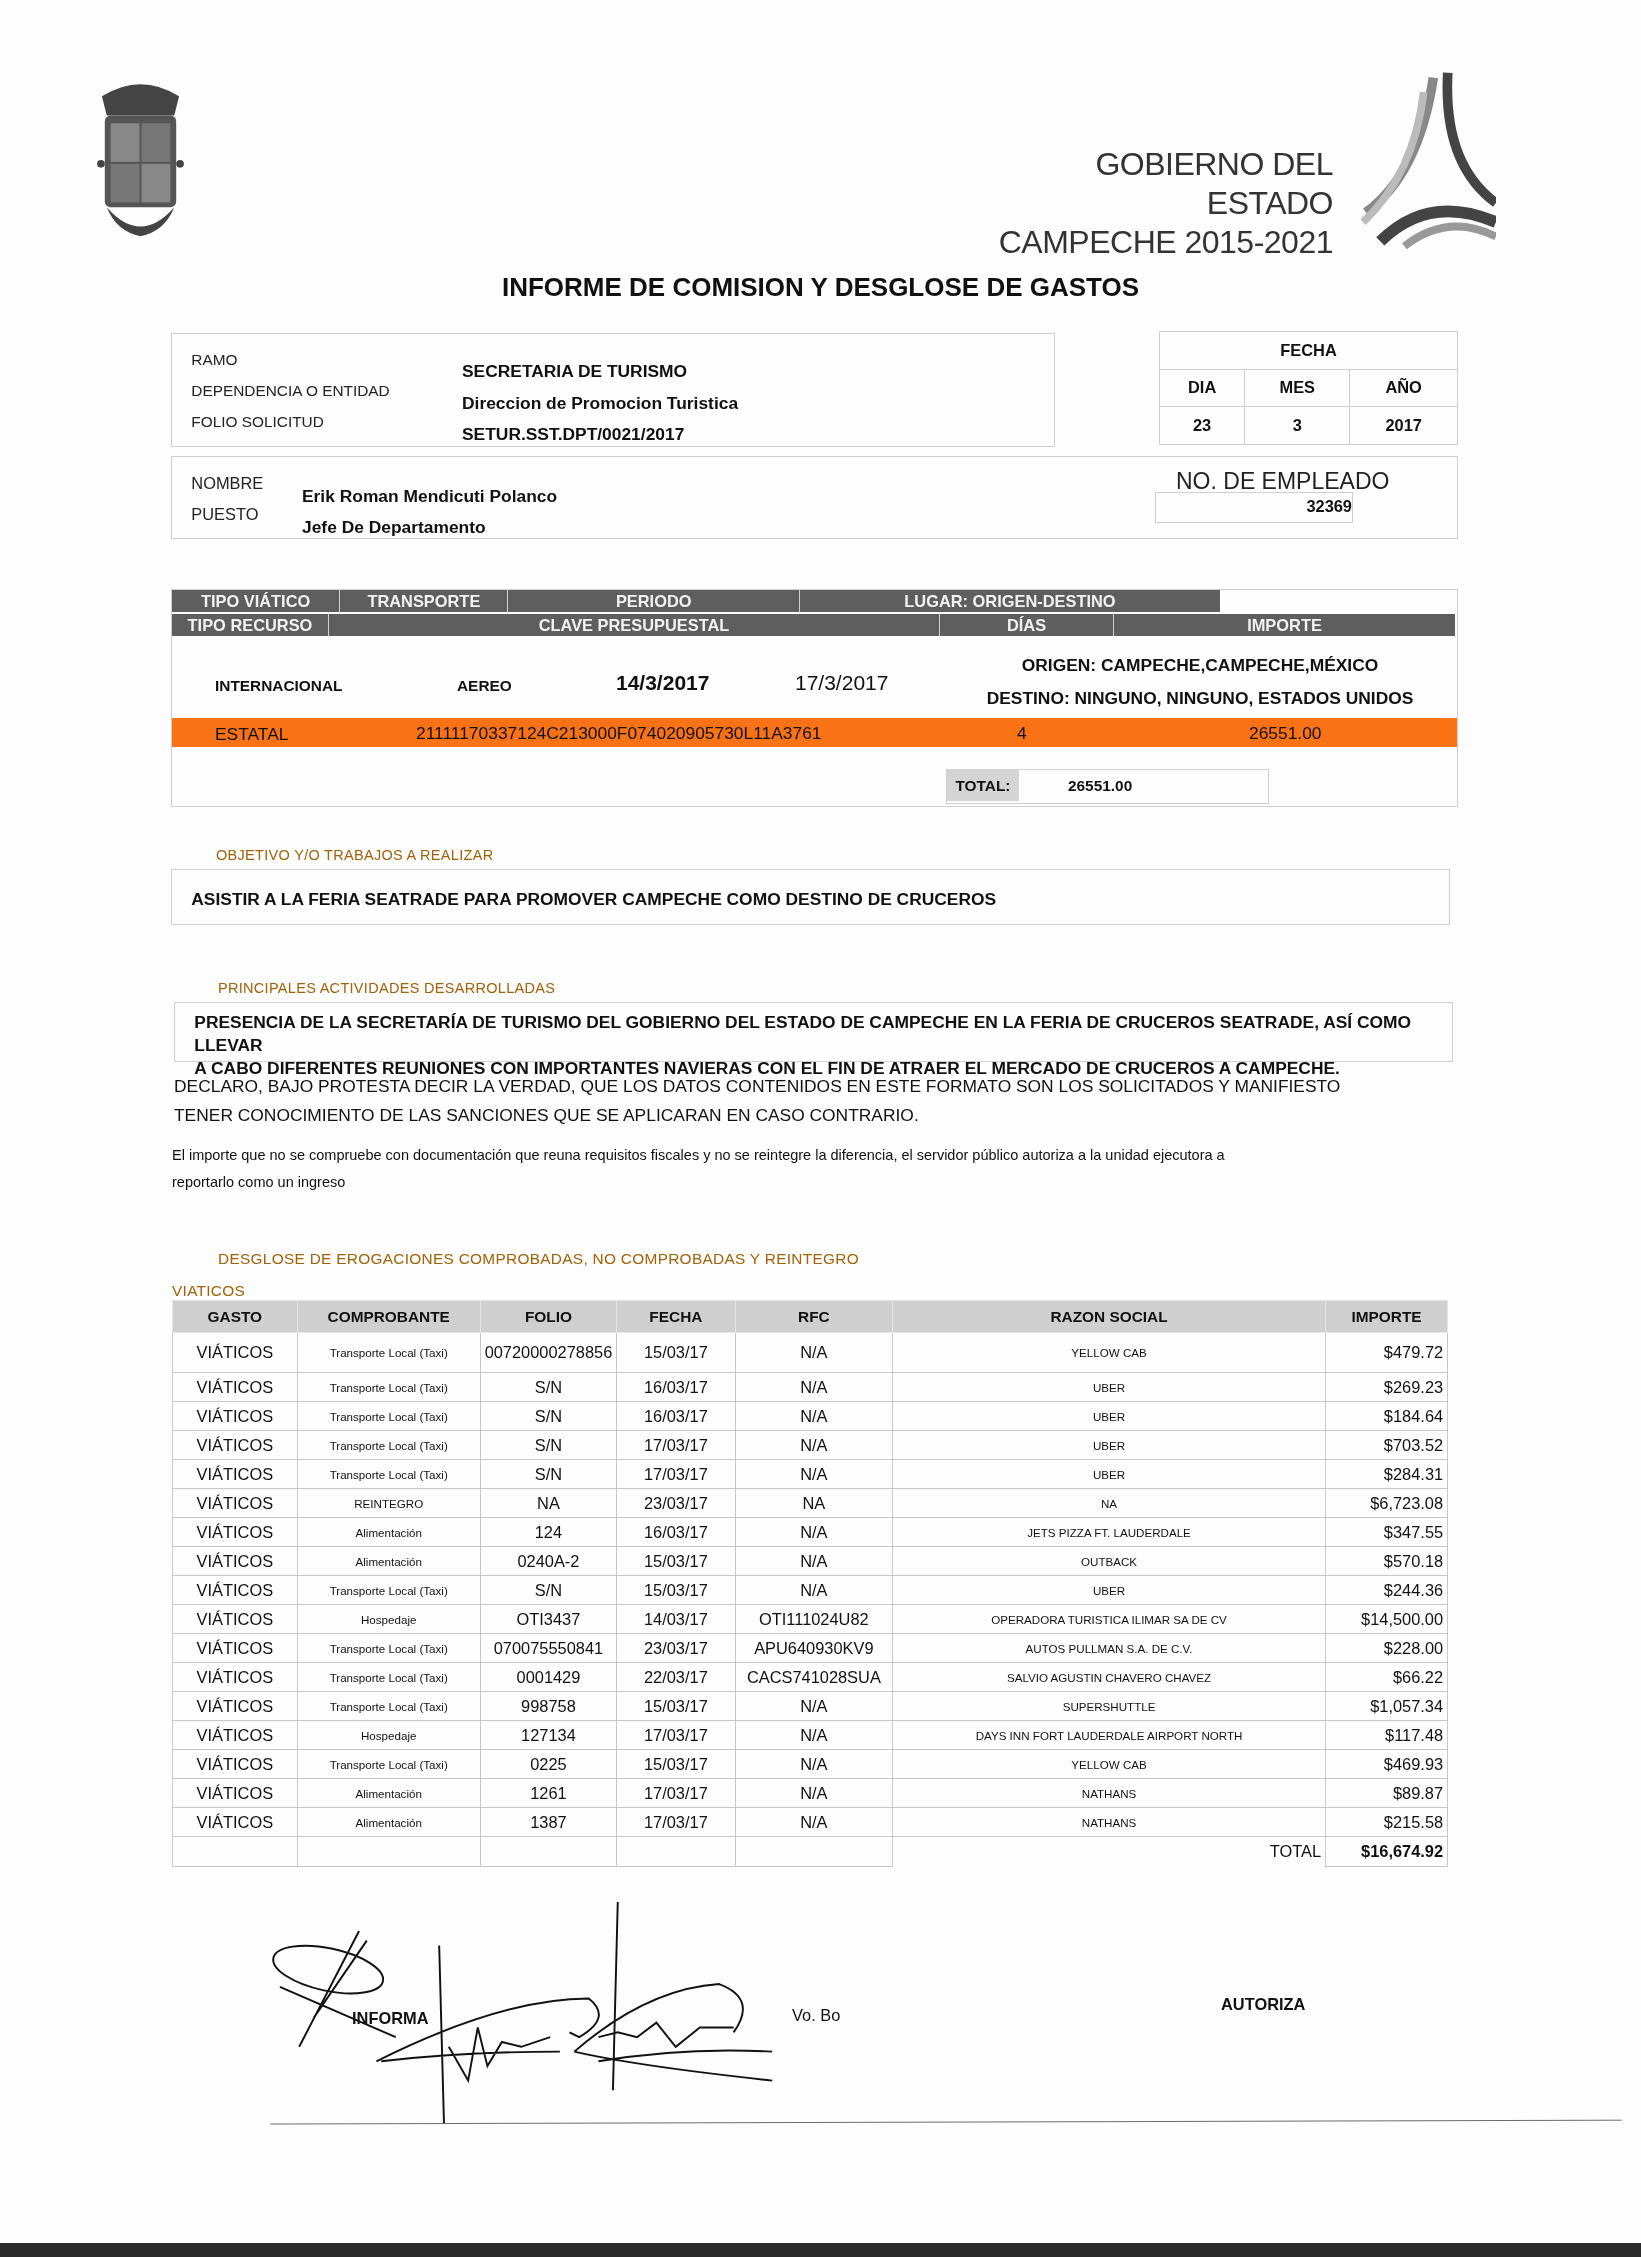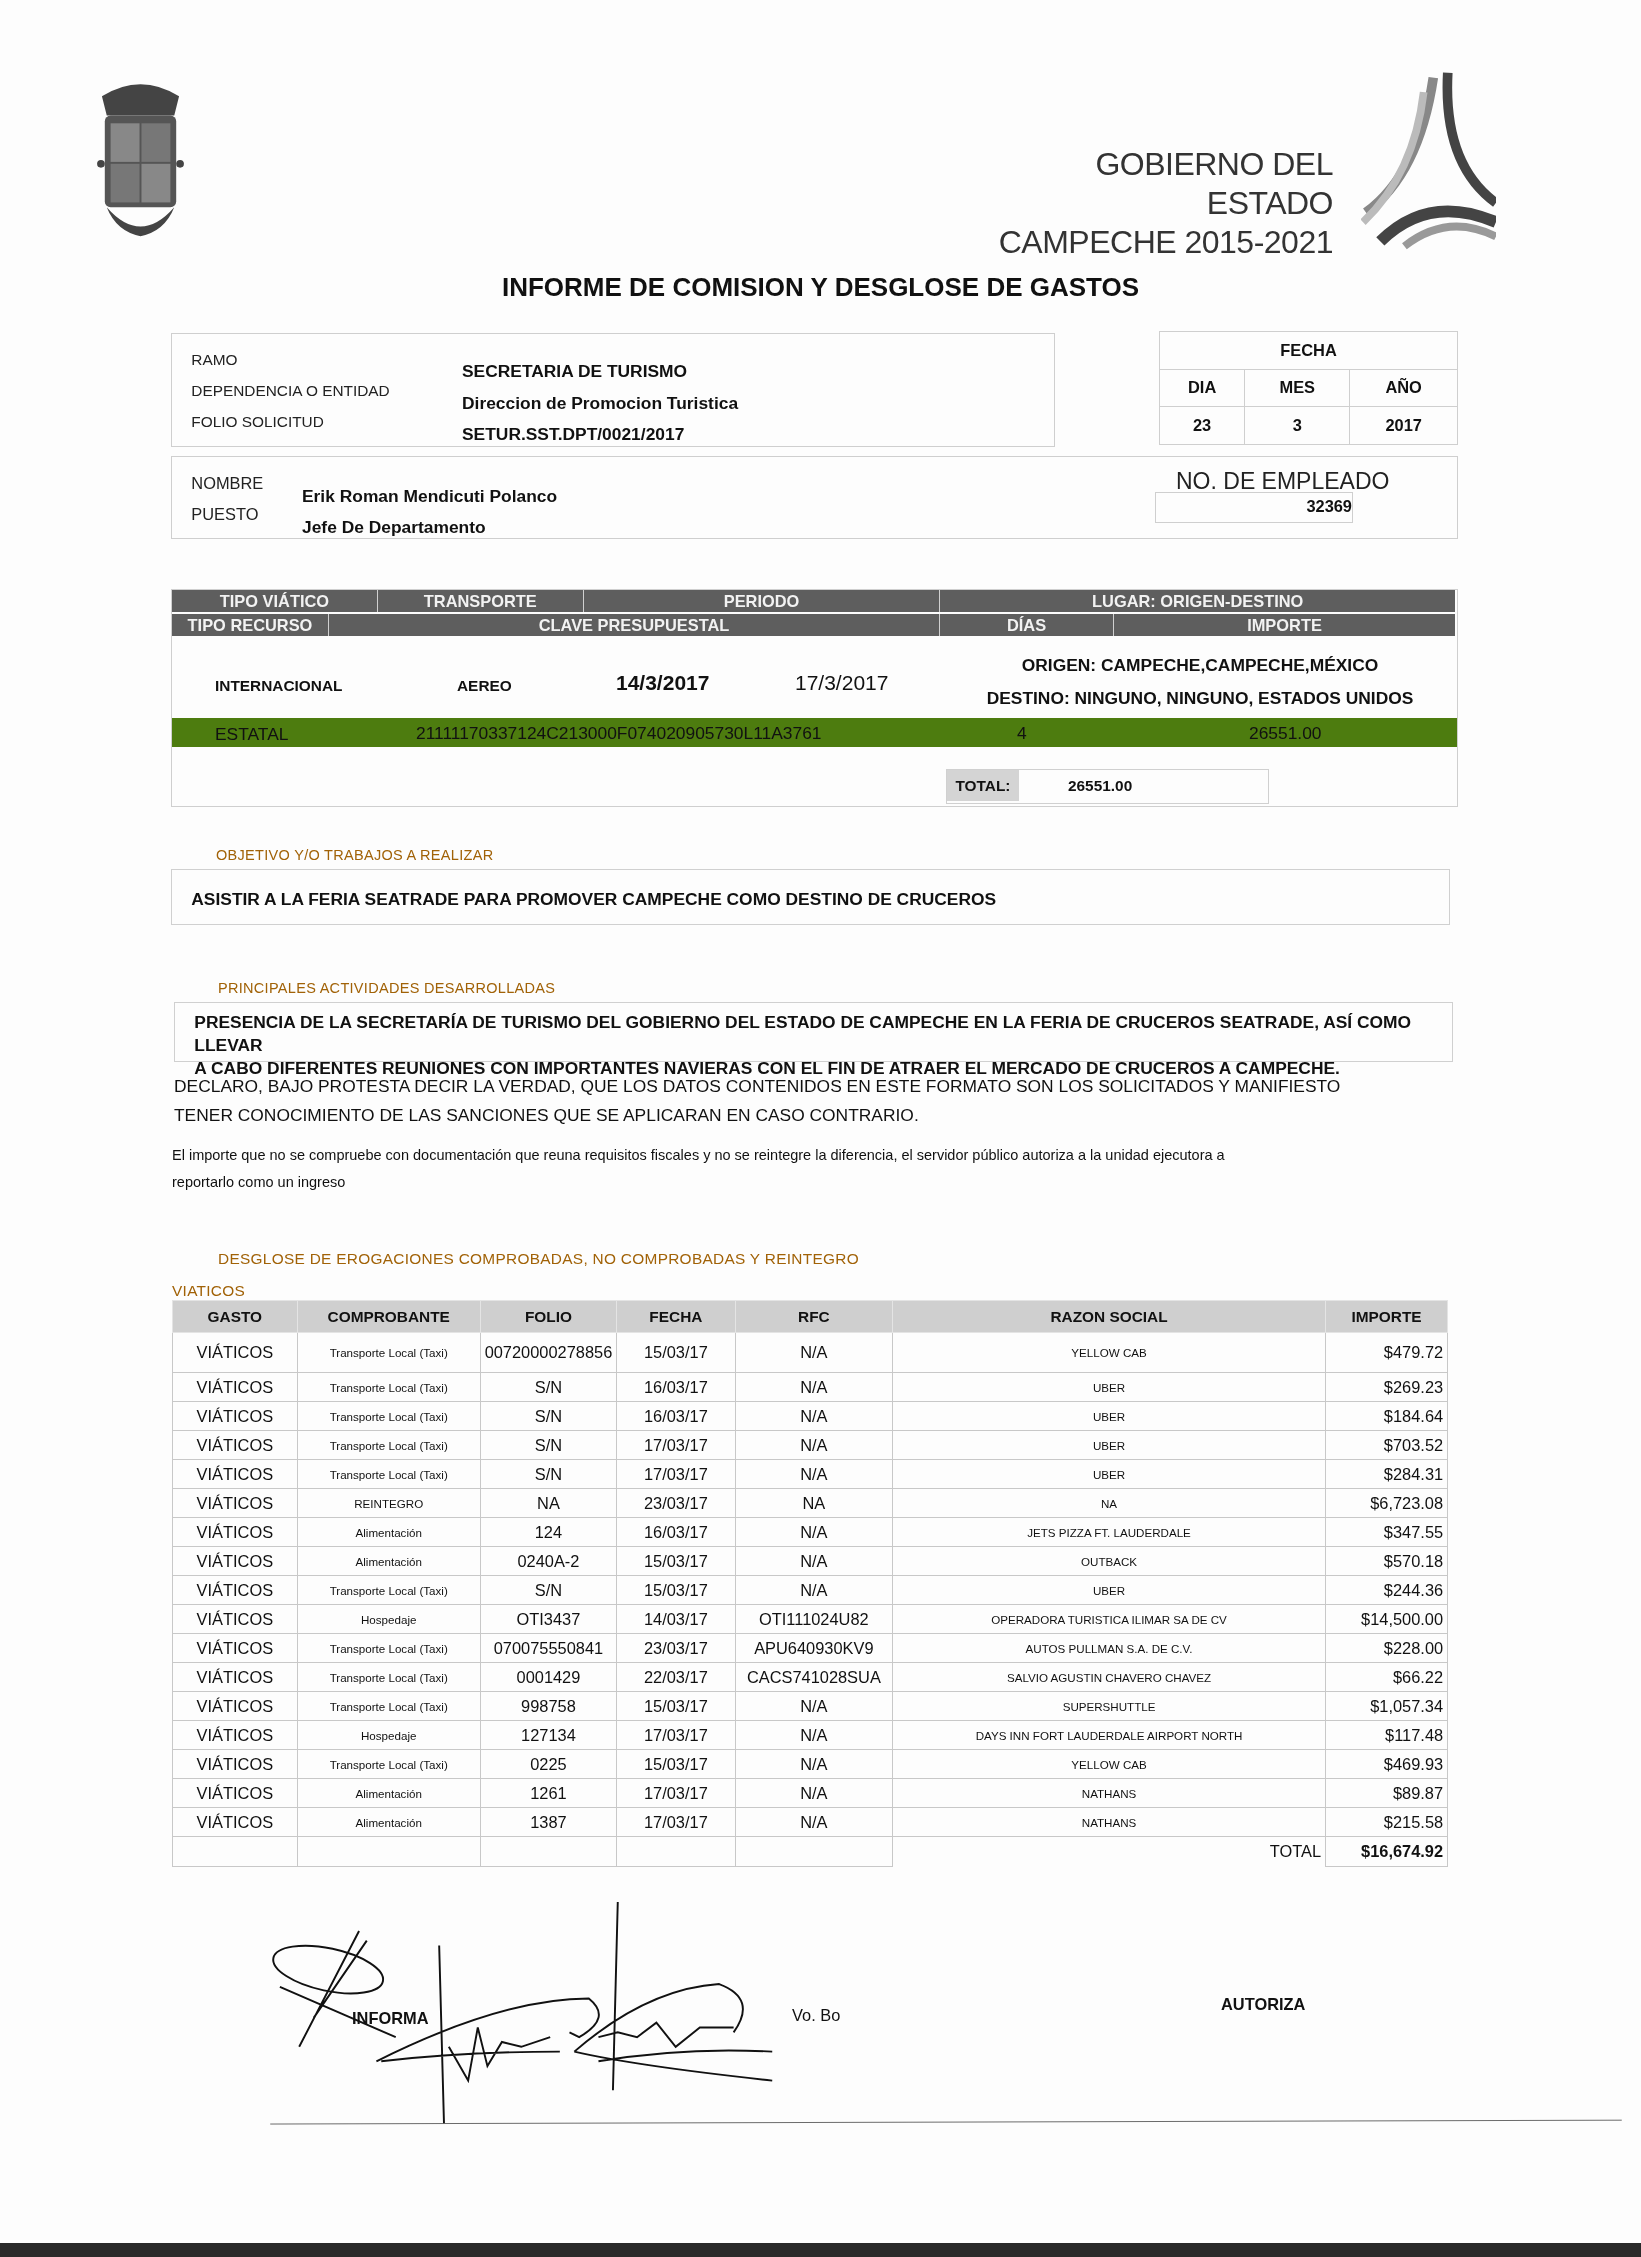--- a/index.html
+++ b/index.html
@@ -26,21 +26,21 @@
   .fecha-box { left:1159px; top:331px; width:299px; height:114px; }
   .fecha-grid { width:100%; height:100%; border-collapse:collapse; }
   .fecha-grid td { border:1.9px solid #cfcfcf; text-align:center; font-size:16.4px; font-weight:bold; }
 
   .person-box { left:171px; top:456px; width:1287px; height:83px; }
 
   
   .via-wrap { left:171px; top:589px; width:1287px; height:218px; }
   .hdr-row { position:absolute; left:0; height:22px; background:#5e5e5e; color:#f2f2f2; font-size:16.4px; font-weight:bold; display:flex; }
   .hdr-row div { border-right:1.9px solid #d0d0d0; box-sizing:border-box; text-align:center; line-height:22px; }
-  .band { position:absolute; left:0; width:100%; background:#4d7c0f; height:29px; }
+  .band { position:absolute; left:0; width:100%; background:#f97316; height:29px; }
 
   .sec-label { font-size:14.5px; color:#a16207; letter-spacing:0.3px; }
   .text-box { border:1.9px solid #d0d0d0; box-sizing:border-box; font-weight:bold; font-size:17.4px; }
 
   
   table.exp { border-collapse:collapse; position:absolute; left:172px; top:1300px; width:1276px; }
   table.exp th { background:#cfcfcf; font-size:15.4px; font-weight:bold; height:29px; border:1px solid #e4e4e4; }
   table.exp td { border:1px solid #c8c8c8; height:28px; text-align:center; font-size:16.4px; padding:0 3.9px; }
   table.exp td.comp, table.exp td.razon { font-size:11.6px; }
   table.exp td.imp { text-align:right; font-size:16.4px; }
@@ -112,21 +112,21 @@
 <div class="abs box person-box">
   <div class="abs lbl" style="left:19.3px;top:17.4px;font-size:16.4px;">NOMBRE</div>
   <div class="abs val" style="left:130px;top:17.4px;">Erik Roman Mendicuti Polanco</div>
   <div class="abs lbl" style="left:19.3px;top:48px;font-size:16.4px;">PUESTO</div>
   <div class="abs val" style="left:130px;top:48px;">Jefe De Departamento</div>
   <div class="abs lbl" style="left:1004px;top:10.6px;font-size:23px;">NO. DE EMPLEADO</div>
   <div class="abs box" style="left:983px;top:35px;width:198px;height:31px;text-align:right;line-height:27px;font-weight:bold;font-size:16.4px;">32369</div>
 </div>
 
 <div class="abs box via-wrap">
-  <div class="hdr-row" style="top:0;width:1283px;">
+  <div class="hdr-row" style="top:0;width:1048px;">
     <div style="width:206px;">TIPO VIÁTICO</div>
     <div style="width:206px;">TRANSPORTE</div>
     <div style="width:357px;">PERIODO</div>
     <div style="width:515px;border-right:none;">LUGAR: ORIGEN-DESTINO</div>
   </div>
   <div class="hdr-row" style="top:24px;width:1283px;">
     <div style="width:157px;">TIPO RECURSO</div>
     <div style="width:611px;">CLAVE PRESUPUESTAL</div>
     <div style="width:174px;">DÍAS</div>
     <div style="width:341px;border-right:none;">IMPORTE</div>

